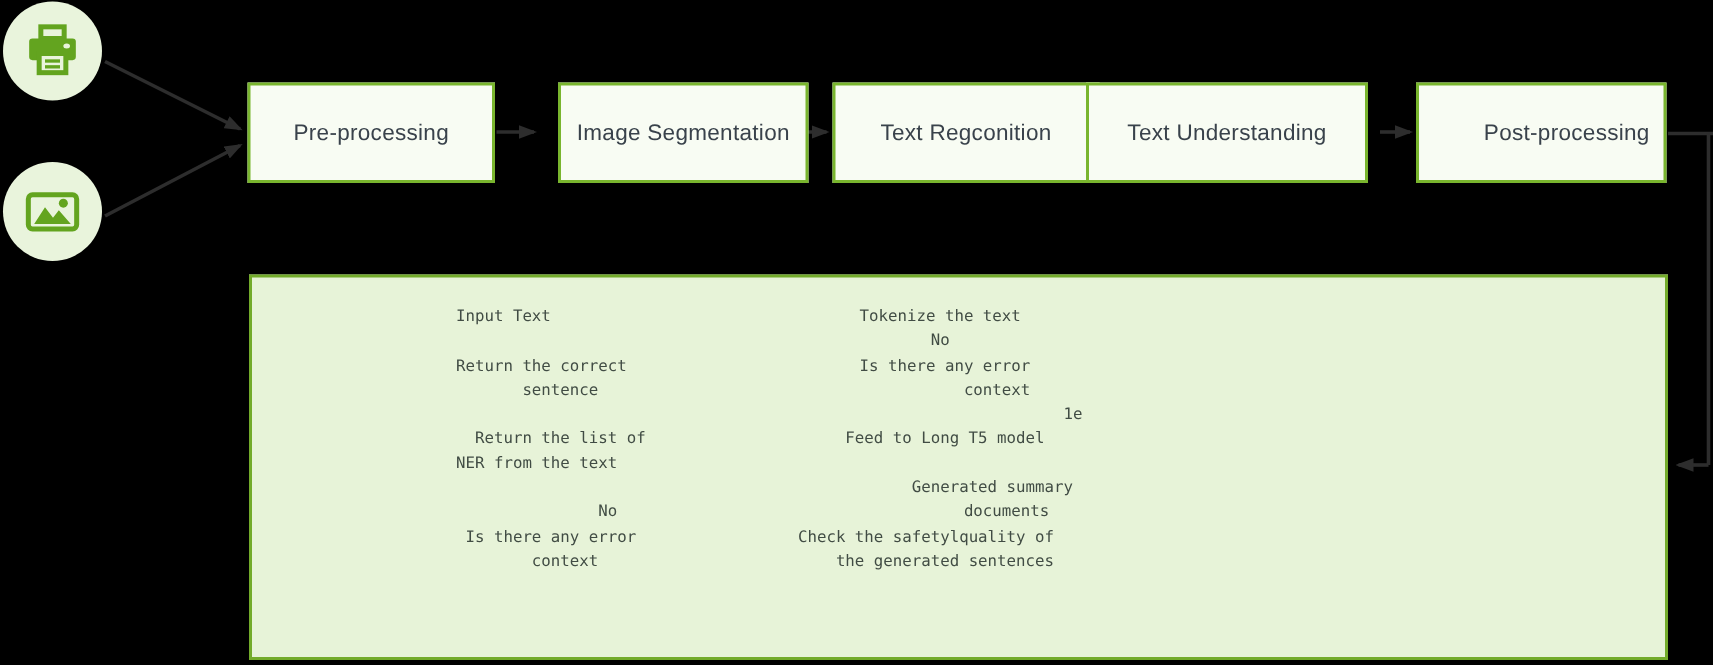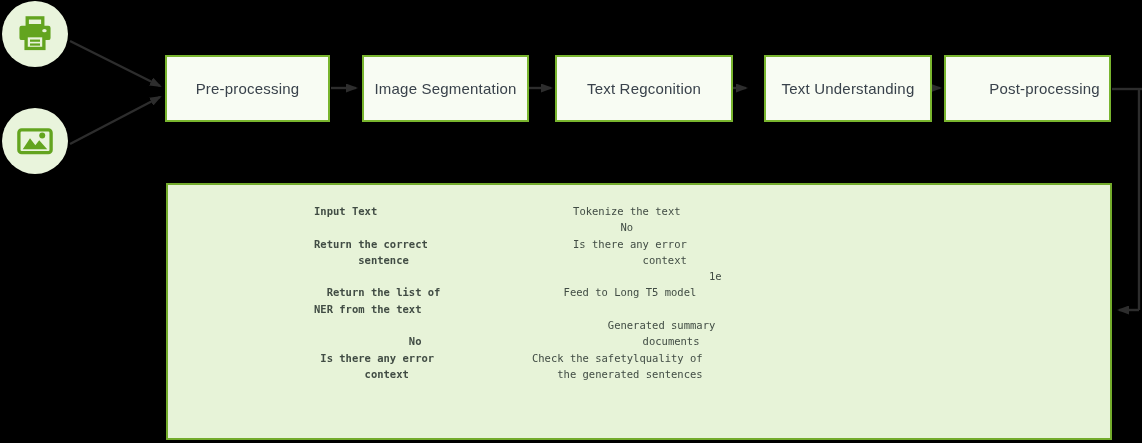--- a/index.html
+++ b/index.html
@@ -22,36 +22,36 @@
   .icon-stroke{fill:none;stroke:currentColor;stroke-width:3;}
   .icon-bg{fill:var(--icon-circle-fill);}
   .icon-bg-stroked{fill:var(--icon-circle-fill);stroke:currentColor;stroke-width:3;}
   .flow-box{
     position:absolute;top:55px;height:67px;box-sizing:border-box;z-index:2;
     background:var(--node-fill);border:2px solid var(--node-border);
     display:flex;align-items:center;justify-content:center;
     font-size:15px;letter-spacing:.2px;color:var(--node-text);
   }
   #stage-0{left:165px;width:165px;}
-  #stage-1{left:362px;width:167px;}
+  #stage-1{left:372px;width:167px;}
   #stage-2{left:555px;width:178px;}
-  #stage-3{left:764px;width:168px;}
+  #stage-3{left:724px;width:188px;}
   #stage-4{left:944px;width:167px;padding-left:34px;}
   #detail-panel{
     position:absolute;left:166px;top:183px;width:946px;height:257px;
     box-sizing:border-box;z-index:1;
     background:var(--panel-fill);border:2px solid var(--panel-border);
   }
   .panel-col{
     position:absolute;margin:0;z-index:3;
     font-family:"DejaVu Sans Mono",monospace;
     font-size:10.5px;line-height:16.3px;color:var(--panel-text);
     white-space:pre;
   }
-  #col-left{left:314px;top:203px;font-weight:bold;}
+  #col-left{left:304px;top:203px;}
   #col-right{left:513px;top:203px;text-align:center;}
 </style>
 </head>
 <body>
 
 <div id="canvas">
 
   <svg id="connectors" width="1142" height="443" viewBox="0 0 1142 443">
     <defs>
       <marker id="ah" viewBox="0 0 12 9" markerWidth="12" markerHeight="9" refX="10" refY="4.5" orient="auto" markerUnits="userSpaceOnUse">

